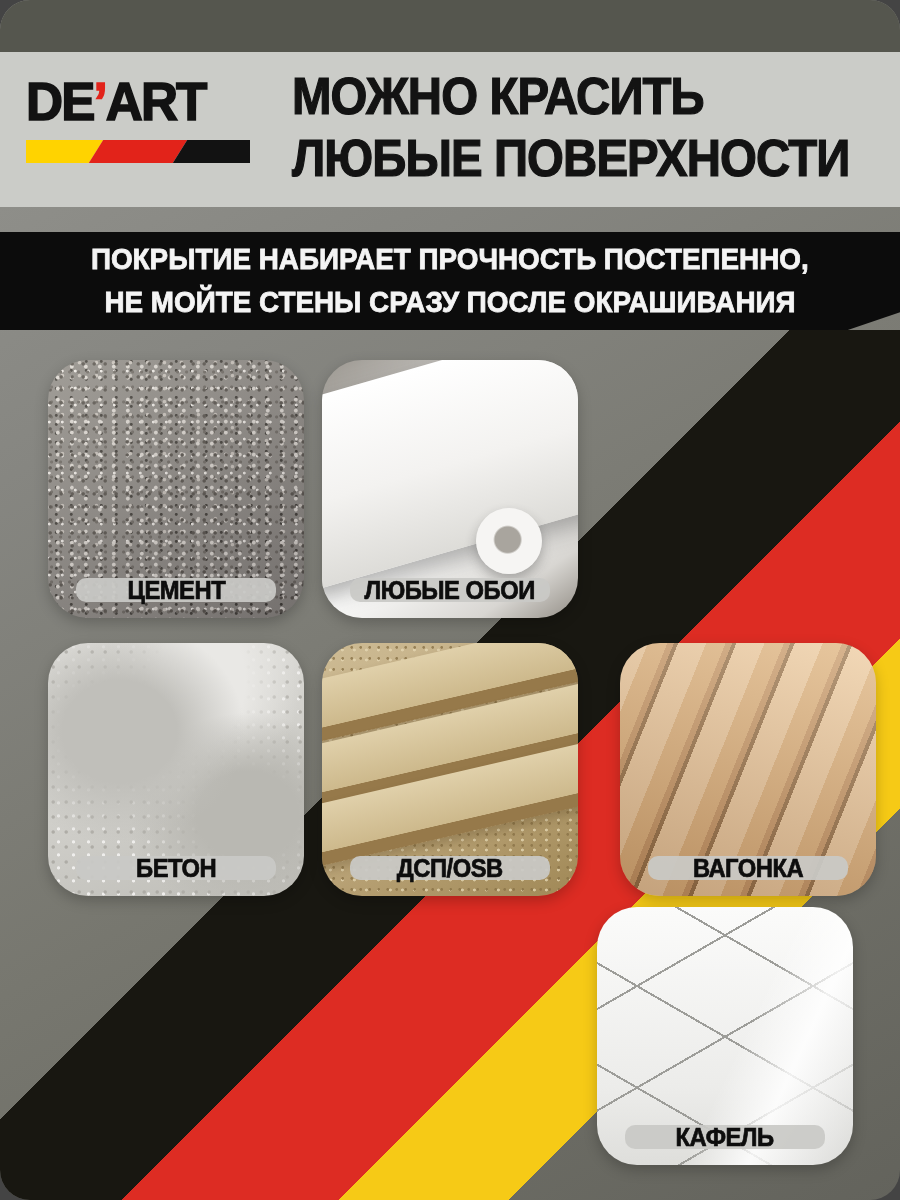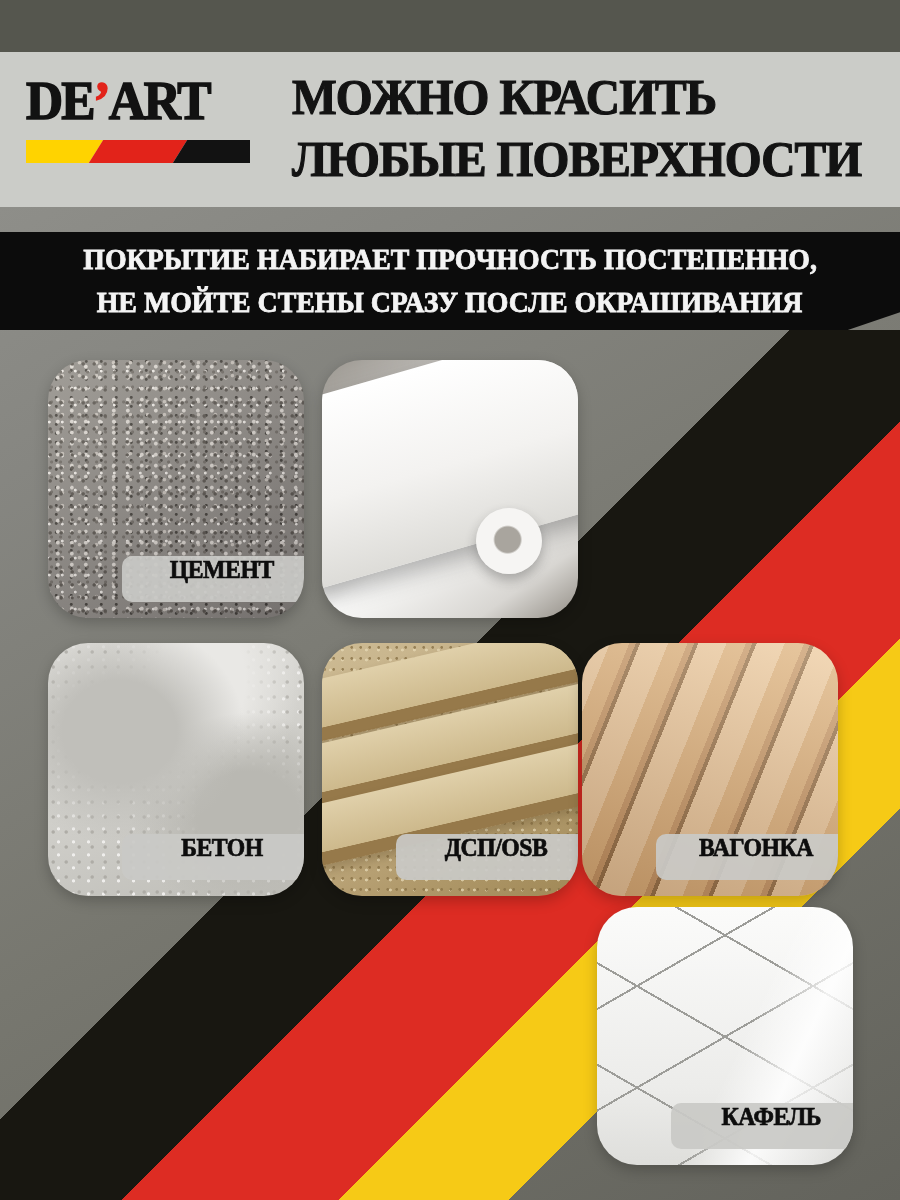--- a/index.html
+++ b/index.html
@@ -1,19 +1,20 @@
 <!DOCTYPE html>
 <html><head>
 <meta charset="utf-8">
 <style>
   html,body{margin:0;padding:0;background:#444;}
   .poster{
     position:relative;width:900px;height:1200px;overflow:hidden;
-    font-family:Liberation Serif, serif;
+    font-family:Liberation Sans, sans-serif;
     background:linear-gradient(150deg,#94948f 0%,#868681 28%,#77776f 58%,#63635c 100%);
+    border-radius:30px;
   }
   
   .top-strip{position:absolute;left:0;top:0;width:900px;height:52px;background:#55564e;}
   .header-panel{position:absolute;left:0;top:52px;width:900px;height:155px;background:#cbccc8;}
   .logo{position:absolute;left:26px;top:22px;width:240px;}
   .logo-text{
     font-size:54px;font-weight:700;color:#121212;letter-spacing:-2px;
     -webkit-text-stroke:1.6px #121212;transform:scaleX(.95);transform-origin:left center;
     line-height:1;white-space:nowrap;
   }
@@ -50,23 +51,23 @@
       #dd2c23 56% 68.3%,
       #f6ca16 68.3% 77.9%,
       rgba(0,0,0,0) 77.9% 100%);
   }
   
   .tile{
     position:absolute;border-radius:40px;overflow:hidden;
     box-shadow:0 5px 14px rgba(0,0,0,.22);
   }
   .pill{
-    position:absolute;left:11%;bottom:16px;width:78%;height:46px;border-radius:10px;
+    position:absolute;left:11%;bottom:16px;width:78%;height:24px;border-radius:10px;
     background:rgba(201,201,198,.93);
-    display:flex;align-items:flex-start;justify-content:center;margin-left:46px;
+    display:flex;align-items:center;justify-content:center;
   }
   .pill span{
     font-size:25px;font-weight:700;color:#0d0d0d;letter-spacing:-.5px;
     -webkit-text-stroke:.7px #0d0d0d;transform:scaleX(.95);white-space:nowrap;
   }
   
   .tex-cement{
     background-color:#8f8b84;
     background-image:
       linear-gradient(145deg,rgba(255,255,255,.16),rgba(20,16,30,.22)),
@@ -193,37 +194,40 @@
   <div class="ribbon"></div>
 
   <div class="tile tex-cement" style="left:48px;top:360px;width:256px;height:258px">
     <div class="pill">
         <span>ЦЕМЕНТ</span>
       </div>
   </div>
   <div class="tile tex-wallpaper" style="left:322px;top:360px;width:256px;height:258px">
     <div class="wp-sheet"></div>
     <div class="wp-roll"></div>
+    <div class="pill">
+        <span>ЛЮБЫЕ ОБОИ</span>
+      </div>
   </div>
 
   <div class="tile tex-beton" style="left:48px;top:643px;width:256px;height:253px">
     <div class="pill">
         <span>БЕТОН</span>
       </div>
   </div>
   <div class="tile tex-osb" style="left:322px;top:643px;width:256px;height:253px">
     <div class="osb-speck"></div>
     <div class="osb-board osb-b1"></div>
     <div class="osb-board osb-b2"></div>
     <div class="osb-board osb-b3"></div>
     <div class="pill">
         <span>ДСП/OSB</span>
       </div>
   </div>
-  <div class="tile tex-vagonka" style="left:582px;top:643px;width:256px;height:253px">
+  <div class="tile tex-vagonka" style="left:620px;top:643px;width:256px;height:253px">
     <div class="vagonka-shade"></div>
     <div class="pill">
         <span>ВАГОНКА</span>
       </div>
   </div>
 
   <div class="tile tex-kafel" style="left:597px;top:907px;width:256px;height:258px">
     <div class="pill">
         <span>КАФЕЛЬ</span>
       </div>

